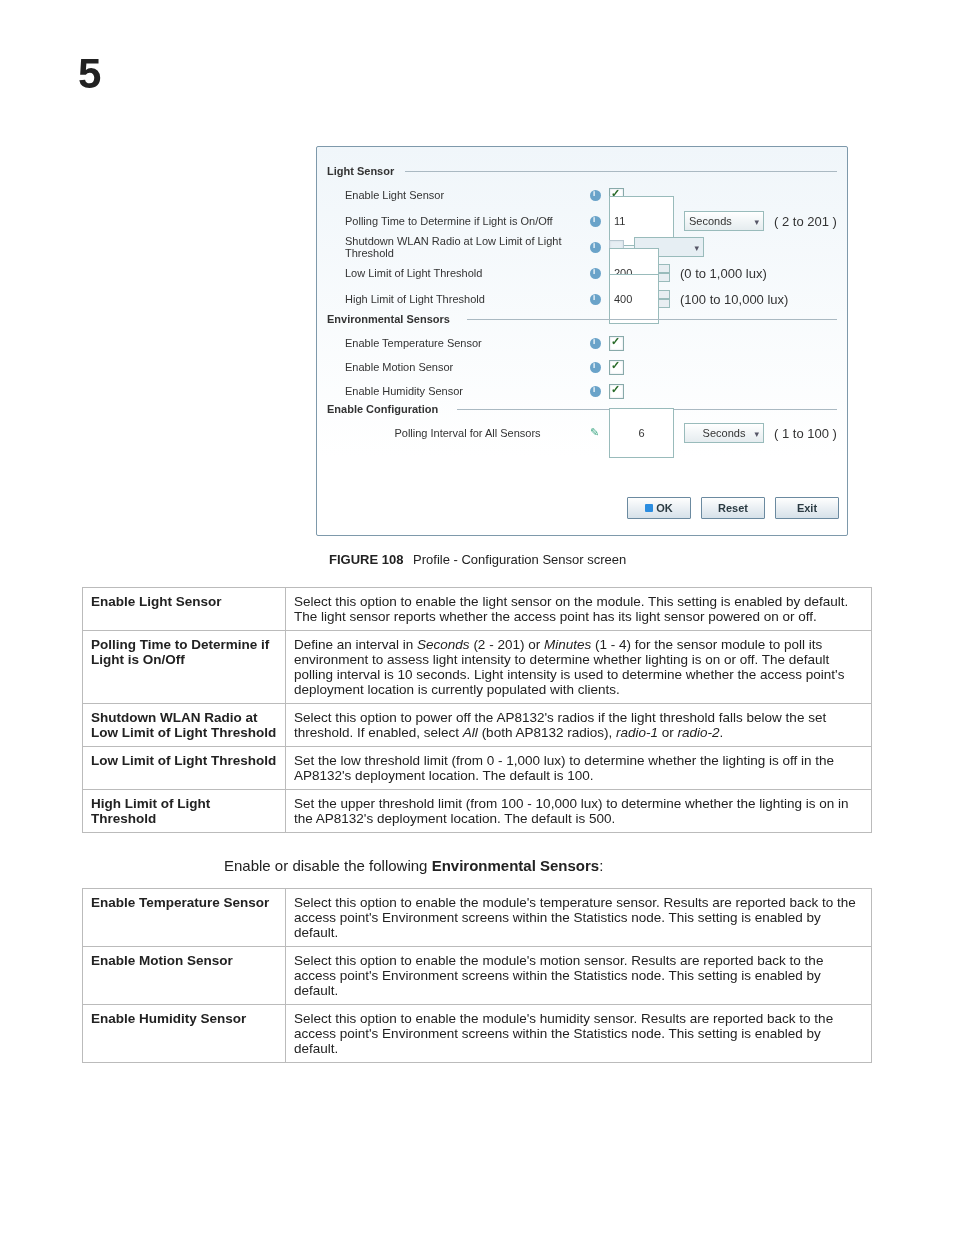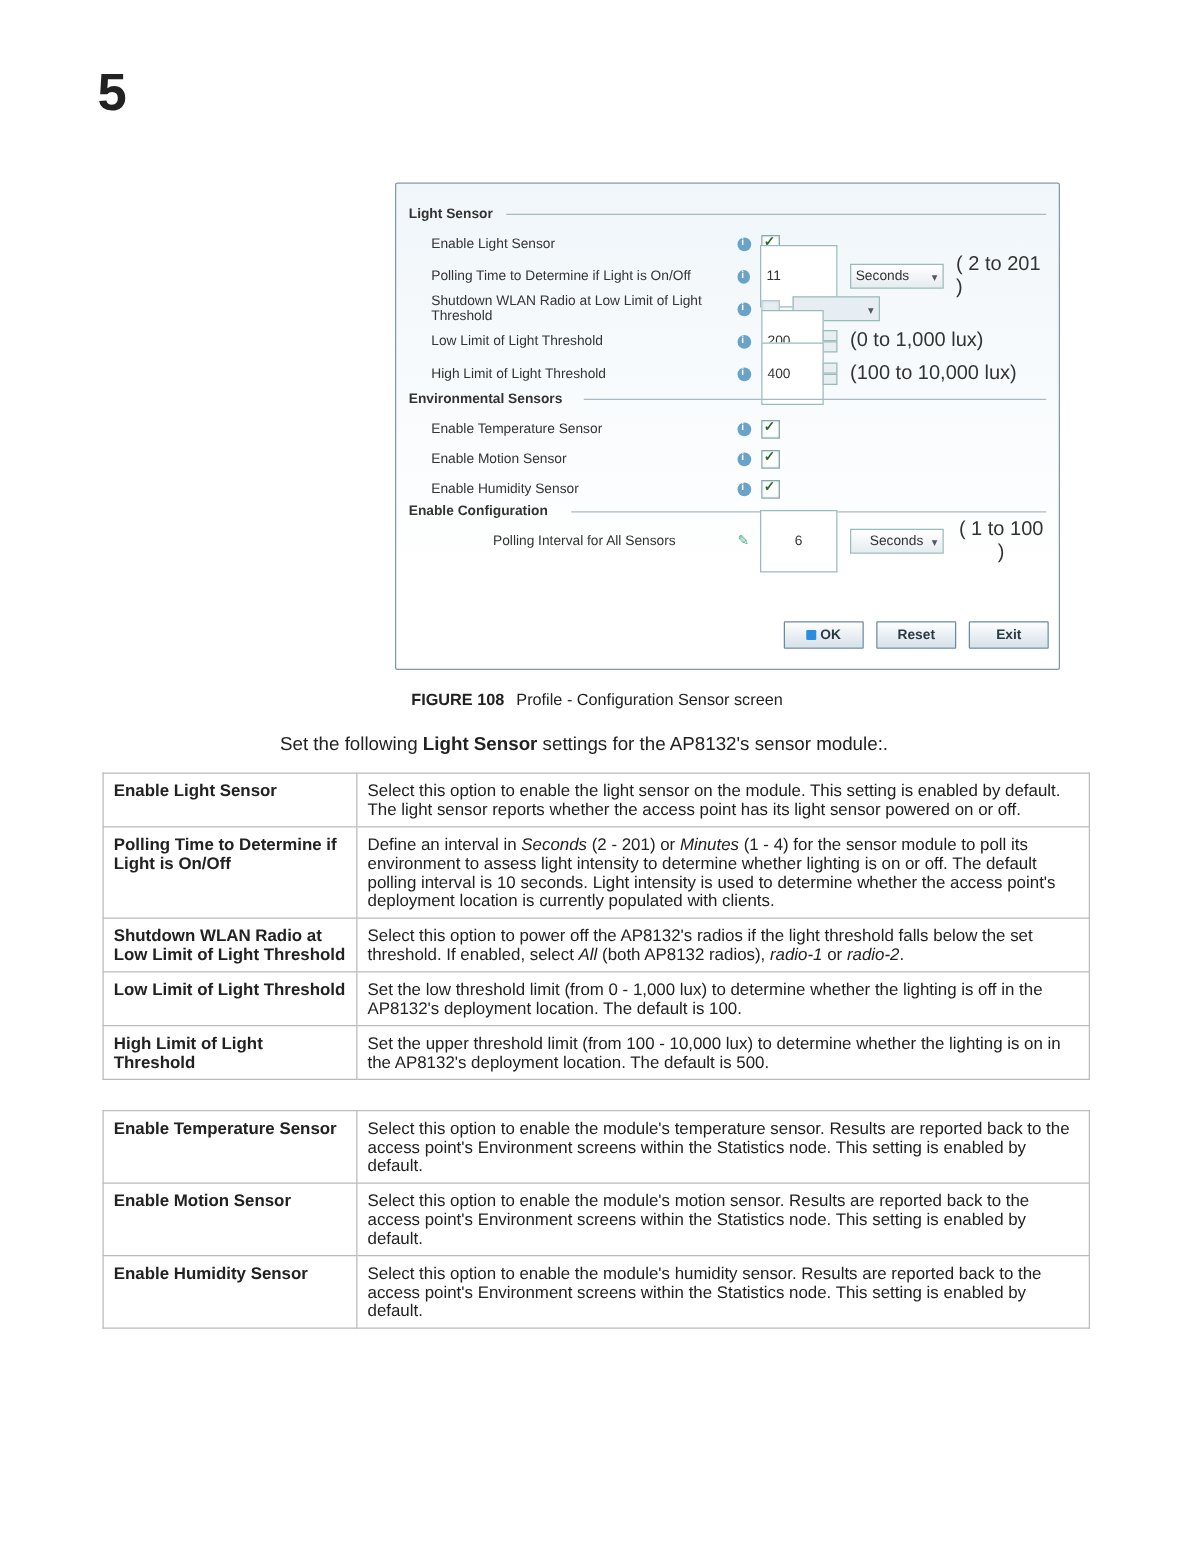--- a/index.html
+++ b/index.html
@@ -87,21 +87,21 @@
   }
   .spinner { width:12px; height:18px; display:flex; flex-direction:column; margin-left:-1px;}
   .spinner div{flex:1;border:1px solid #9bb;background:#e8eef2;}
   .unit-dd {
     width: 70px; height:18px; line-height:18px; padding:0 4px;
     border:1px solid #9bb; background:linear-gradient(#fff,#e5ecef);
     font-size:11px; position:relative; margin-left:10px;
   }
   .unit-dd.disabled{background:#e6eef3;color:#888;}
   .unit-dd::after{content:"▾"; position:absolute; right:4px; top:1px; font-size:9px; color:#556;}
-  .hint { margin-left:10px; font-size:16px; }
+  .hint { margin-left:10px; font-size:13px; }
 
   .btnbar {
     position: absolute; bottom: 16px; right: 8px;
     display: flex; gap: 10px;
   }
   .btn {
     width: 62px; height: 20px; line-height:18px; text-align:center;
     border: 1px solid #6b8aa0; border-radius:1px;
     background: linear-gradient(#fefefe,#d6e1e9);
     font-size: 11px; font-weight:700; color:#2a3a42;
@@ -226,23 +226,20 @@
       <div class="btn">Reset</div>
       <div class="btn">Exit</div>
     </div>
   </div>
 
   <div class="fig-caption">
     <span class="figlabel">FIGURE 108</span>
     <span>Profile - Configuration Sensor screen</span>
   </div>
 
-  <div class="body-text">
-    <span>Set the following </span><span class="bold">Light Sensor</span><span> settings for the AP8132's sensor module:.</span>
-  </div>
 
   <table class="defs">
       <tbody id="tb1">
         <tr>
           <td class="term">Enable Light Sensor</td>
           <td>Select this option to enable the light sensor on the module. This setting is enabled by default. The light sensor reports whether the access point has its light sensor powered on or off.</td>
         </tr>
         <tr>
           <td class="term">Polling Time to Determine if Light is On/Off</td>
           <td>Define an interval in <em>Seconds</em> (2 - 201) or <em>Minutes</em> (1 - 4) for the sensor module to poll its environment to assess light intensity to determine whether lighting is on or off. The default polling interval is 10 seconds. Light intensity is used to determine whether the access point's deployment location is currently populated with clients.</td>
@@ -255,20 +252,23 @@
           <td class="term">Low Limit of Light Threshold</td>
           <td>Set the low threshold limit (from 0 - 1,000 lux) to determine whether the lighting is off in the AP8132's deployment location. The default is 100.</td>
         </tr>
         <tr>
           <td class="term">High Limit of Light Threshold</td>
           <td>Set the upper threshold limit (from 100 - 10,000 lux) to determine whether the lighting is on in the AP8132's deployment location. The default is 500.</td>
         </tr>
       </tbody>
     </table>
 
+  <div class="body-text">
+    <span>Enable or disable the following </span><span class="bold">Environmental Sensors</span><span>:</span>
+  </div>
 
   <table class="defs">
       <tbody id="tb2">
         <tr>
           <td class="term">Enable Temperature Sensor</td>
           <td>Select this option to enable the module's temperature sensor. Results are reported back to the access point's Environment screens within the Statistics node. This setting is enabled by default.</td>
         </tr>
         <tr>
           <td class="term">Enable Motion Sensor</td>
           <td>Select this option to enable the module's motion sensor. Results are reported back to the access point's Environment screens within the Statistics node. This setting is enabled by default.</td>

